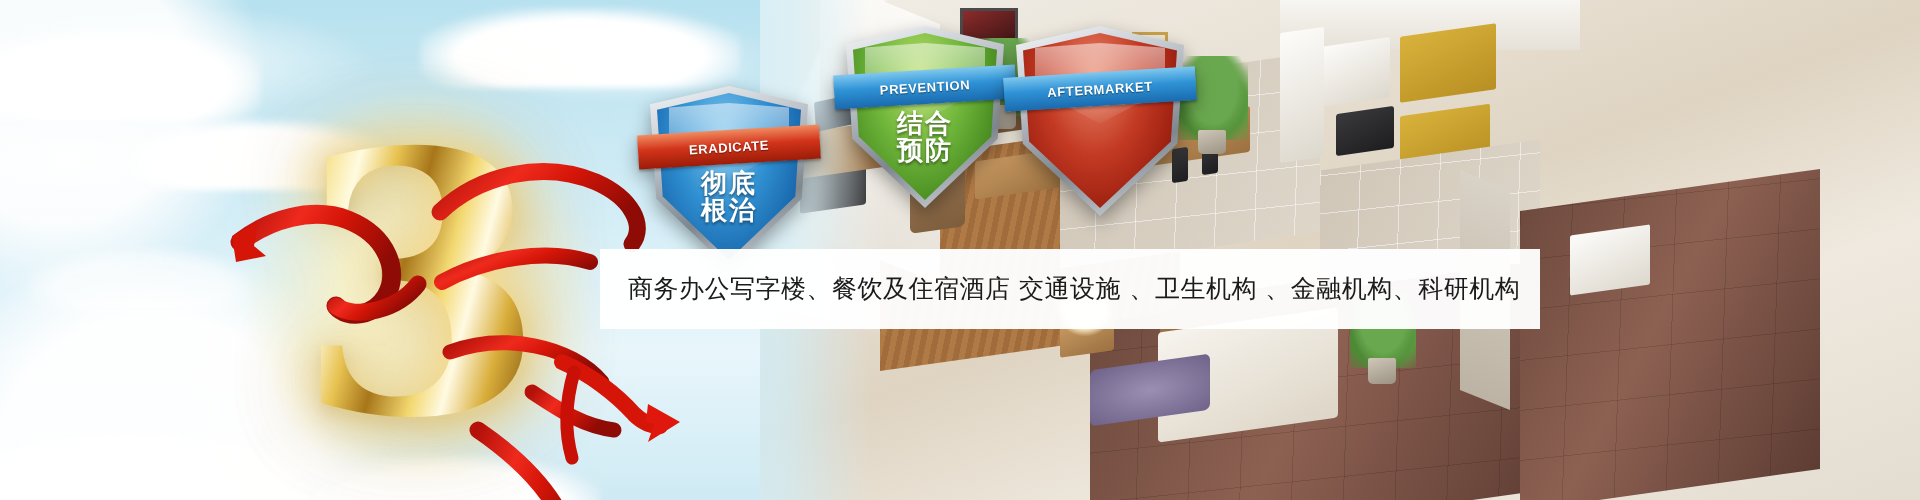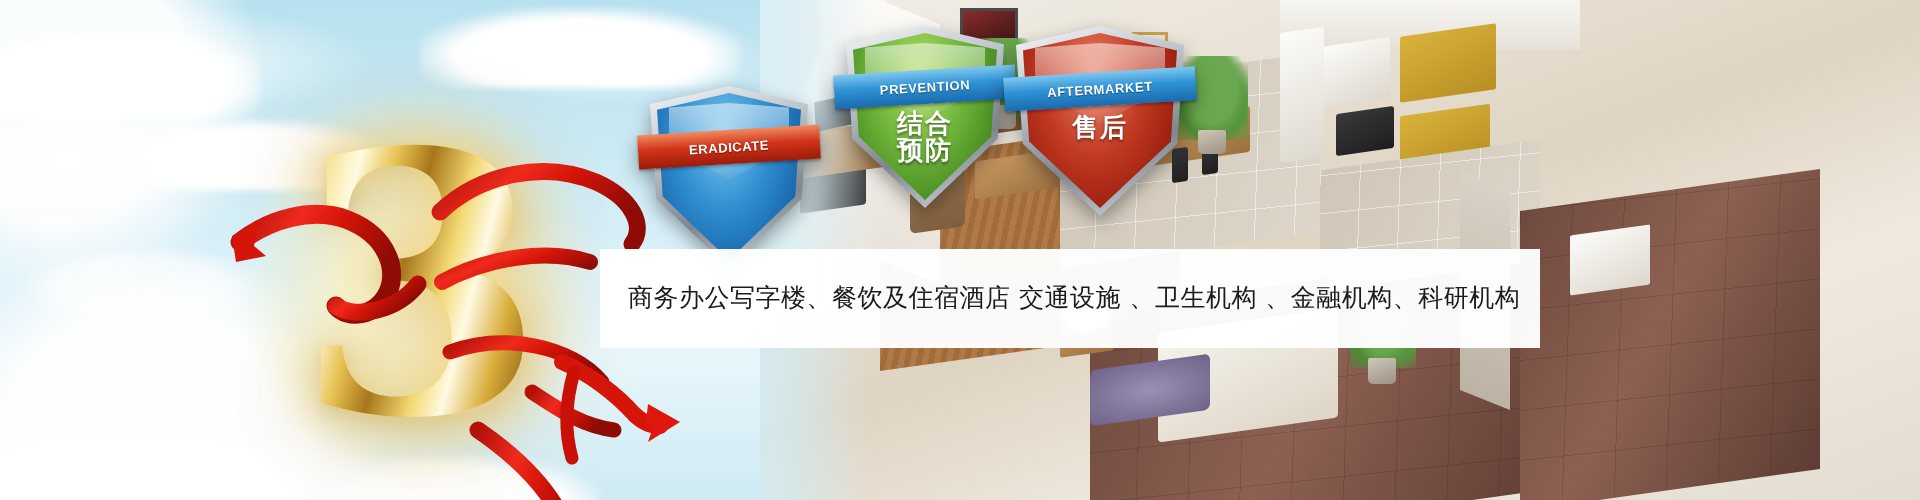--- a/index.html
+++ b/index.html
@@ -173,21 +173,21 @@
     font-size:26px; font-weight:700; line-height:1.04;
     letter-spacing:2px;
     text-shadow: 0 2px 3px rgba(0,0,0,.45);
     font-family: "DejaVu Sans","Liberation Sans",sans-serif;
   }
 
   
   .info-panel {
     position:absolute;
     left: 600px; top: 249px;
-    width: 940px; height: 99px;
+    width: 940px; height: 80px;
     background: rgba(255,255,255,.96);
     display:flex; flex-direction:column;
     justify-content:center;
     padding: 4px 26px 4px 28px;
   }
   .info-line {
     color:#1b1b1b;
     font-size: 25px;
     line-height: 1.46;
     letter-spacing: .5px;
@@ -323,20 +323,24 @@
   </div>
 
   <div class="shield" style="left:650px; top:86px;">
     <div class="body rim"></div>
     <div class="face face-blue">
       <div class="gloss"></div>
     </div>
     <div class="ribbon-band band-red">
       <span class="band-text">ERADICATE</span>
     </div>
+    <div class="cn">
+      <div>彻底</div>
+      <div>根治</div>
+    </div>
   </div>
 
   <div class="shield" style="left:846px; top:26px;">
     <div class="body rim"></div>
     <div class="face face-green">
       <div class="gloss"></div>
     </div>
     <div class="ribbon-band band-blue">
       <span class="band-text">PREVENTION</span>
     </div>
@@ -348,21 +352,20 @@
 
   <div class="shield" style="left:1016px; top:26px; width:168px; height:190px;">
     <div class="body rim"></div>
     <div class="face face-red">
       <div class="gloss"></div>
     </div>
     <div class="ribbon-band band-blue" style="top:46px;">
       <span class="band-text">AFTERMARKET</span>
     </div>
     <div class="cn" style="top:88px;">
-      <div>售后</div>
     </div>
   </div>
 
   <div class="info-panel">
     <div class="info-line">商务办公写字楼、餐饮及住宿酒店 交通设施 、卫生机构 、金融机构、科研机构</div>
   </div>
 
 
 </div>
 

